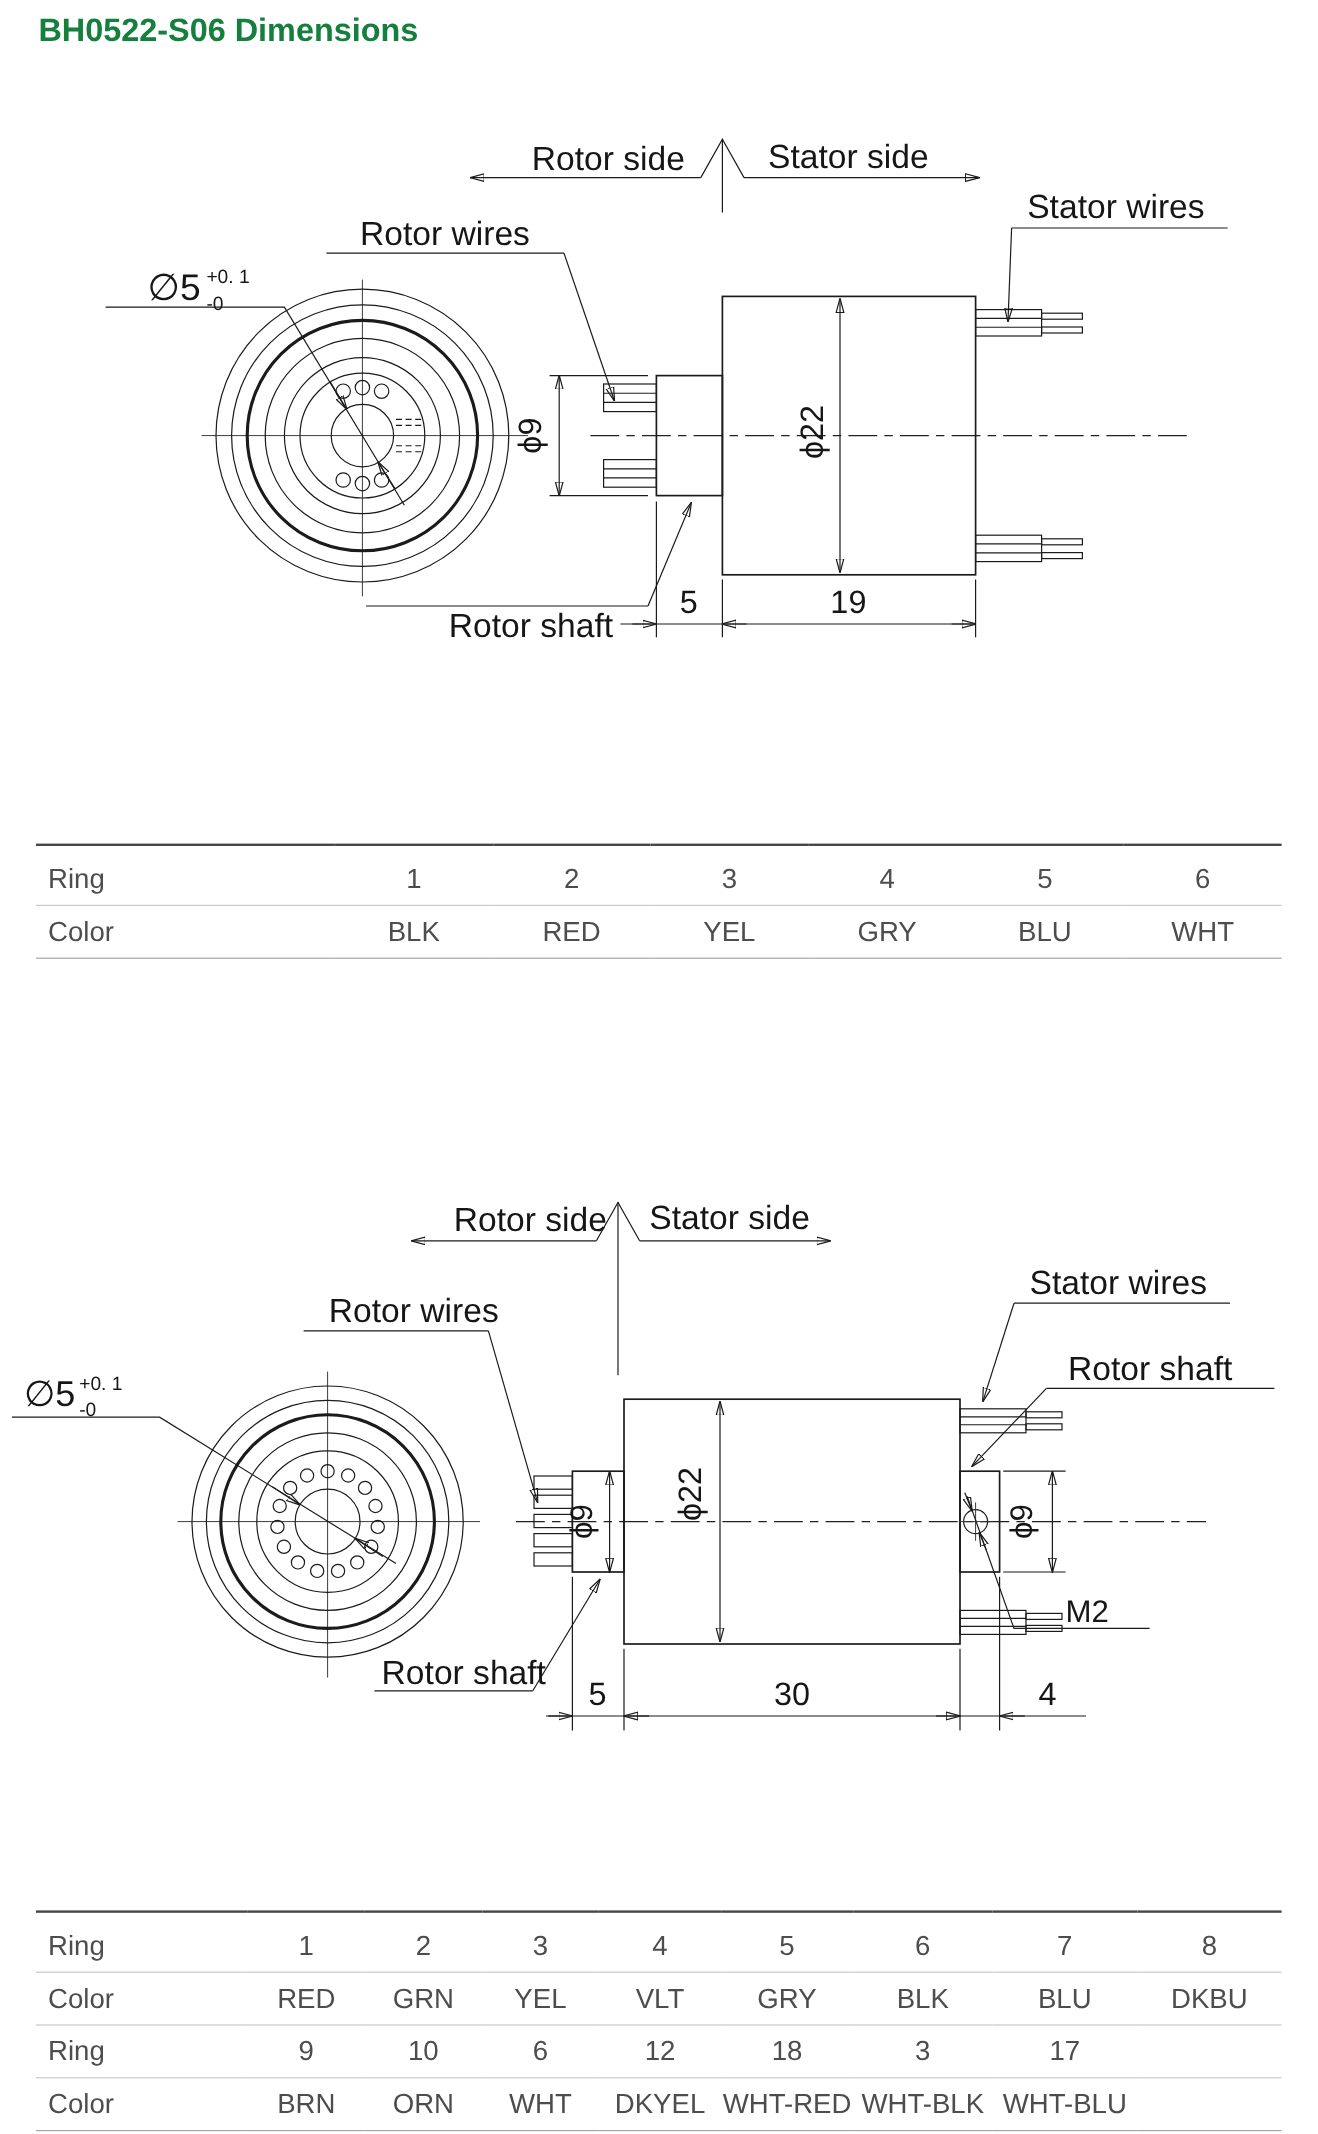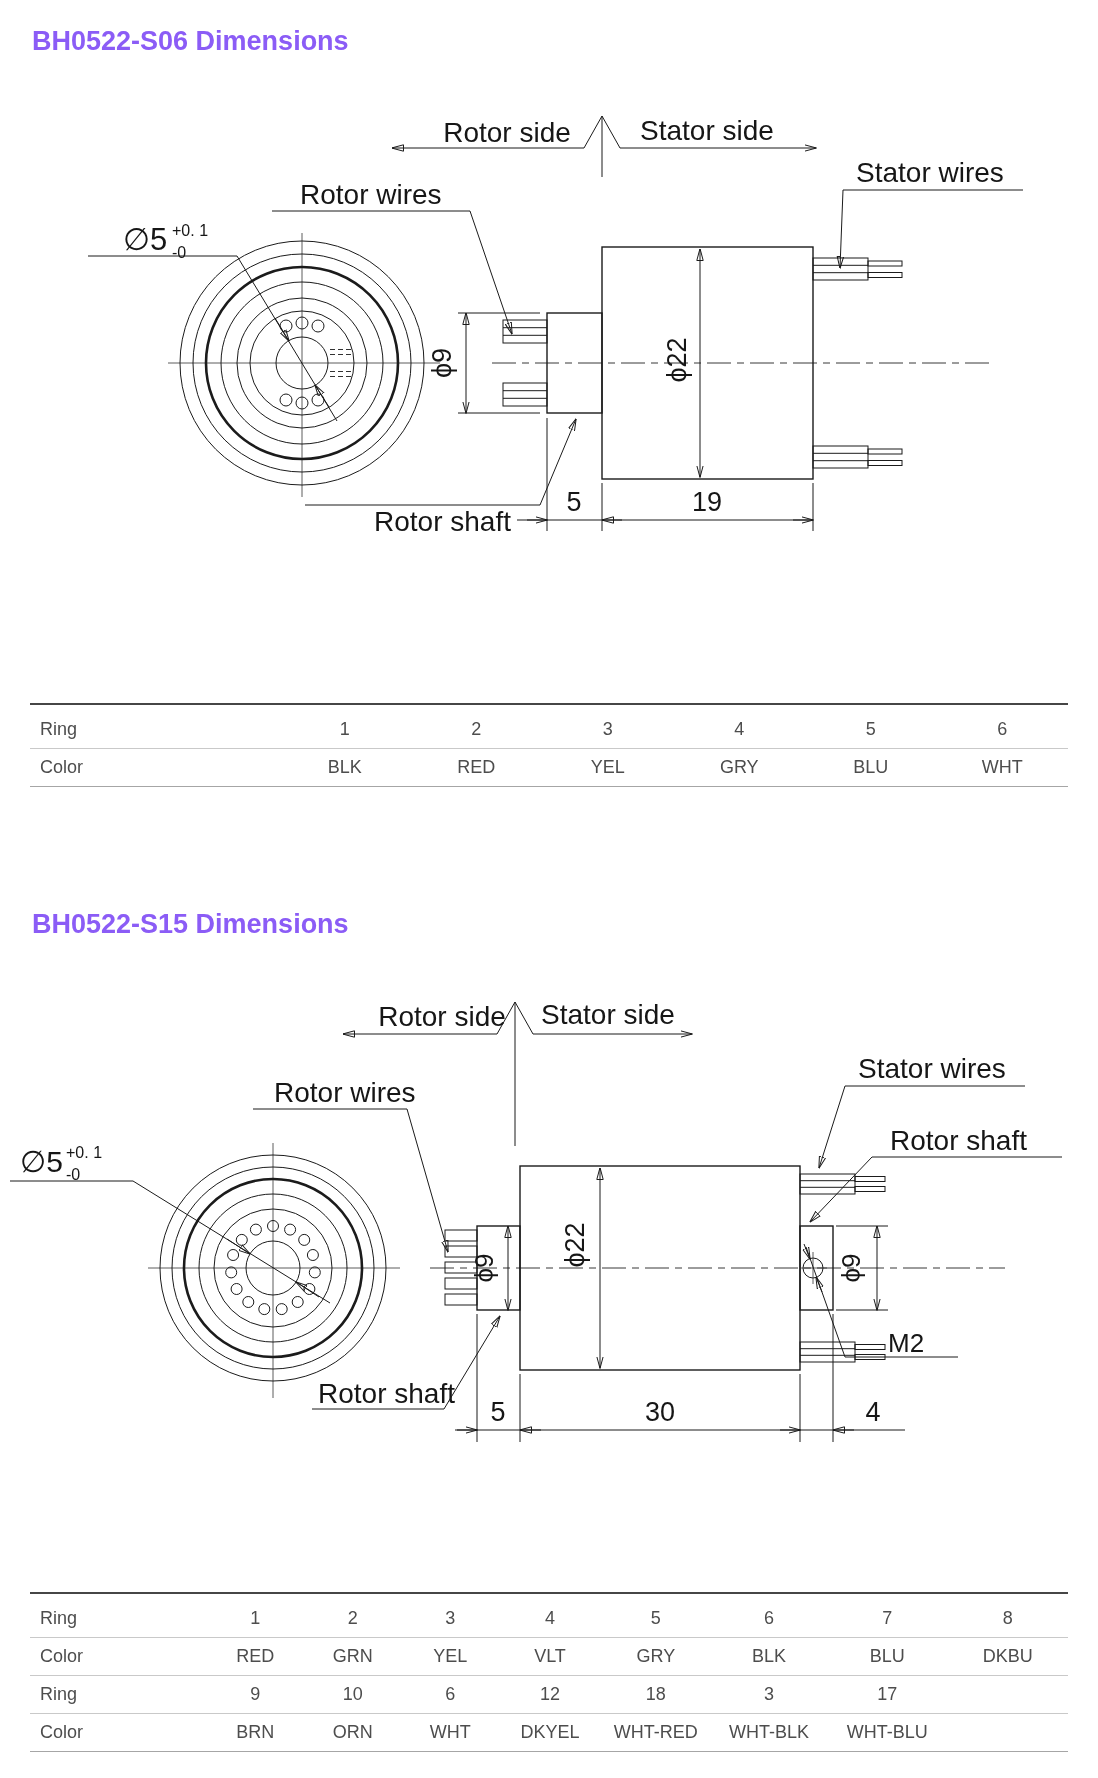--- a/index.html
+++ b/index.html
@@ -8,24 +8,23 @@
     width:1098px;height:1778px;
     background:#ffffff;
     font-family:"Liberation Sans", sans-serif;
     overflow:hidden;
   }
   .sec-title{
     position:absolute;
     left:32px;
     font-size:27px;
     font-weight:700;
-    color:#8b5cf6;
+    color:#15803d;
     letter-spacing:0px;
     white-space:nowrap;
-    margin-top:16px;
   }
   svg{position:absolute;left:0;}
   svg text{fill:#161616;font-family:"Liberation Sans", sans-serif;}
   svg .lbl{font-size:28px;}
   svg .dim{font-size:27px;}
   svg .tol{font-size:16px;}
   svg .big{font-size:31px;}
   svg line, svg path, svg rect, svg circle, svg polyline{
     stroke:#1b1b1b;fill:none;
   }
@@ -34,21 +33,21 @@
   .thick{stroke-width:2.6;}
   .hair{stroke-width:0.8;stroke:#333;}
   .cline{stroke-width:0.9;stroke:#222;stroke-dasharray:24 6 7 6;}
   .dash{stroke-width:0.9;stroke-dasharray:5 3;}
   .cc-table{
     position:absolute;
     left:30px;
     width:1038px;
     border-collapse:collapse;
     table-layout:fixed;
-    font-size:18px;
+    font-size:23px;
     color:#4d4d4d;
   }
   .cc-table td{text-align:center;padding:8px 0 8px 0;border-bottom:1.5px solid #c9c9c9;}
   .cc-table td.lbl{text-align:left;padding-left:10px;}
   .cc-table tr:first-child td{border-top:2px solid #464646;padding-top:14px;}
   .cc-table tr:last-child td{border-bottom:1.5px solid #a6a6a6;}
 </style>
 </head>
 <body>
 
@@ -194,21 +193,20 @@
       <td>BLK</td>
       <td>RED</td>
       <td>YEL</td>
       <td>GRY</td>
       <td>BLU</td>
       <td>WHT</td>
     </tr>
   </tbody>
     </table>
 
-  <div class="sec-title" style="top:893px">BH0522-S15 Dimensions</div>
 
   <svg style="top:975px" width="1098" height="480" viewBox="0 975 1098 480">
     <defs>
       <marker id="arw2" markerWidth="12" markerHeight="8" refX="11.5" refY="4" orient="auto-start-reverse" markerUnits="userSpaceOnUse">
         <path d="M0,0.8 L12,4 L0,7.2 Z" fill="#1b1b1b" stroke="none"></path>
       </marker>
     </defs>
 
     <g>
       <text class="lbl" x="442" y="1026" text-anchor="middle">Rotor side</text>

